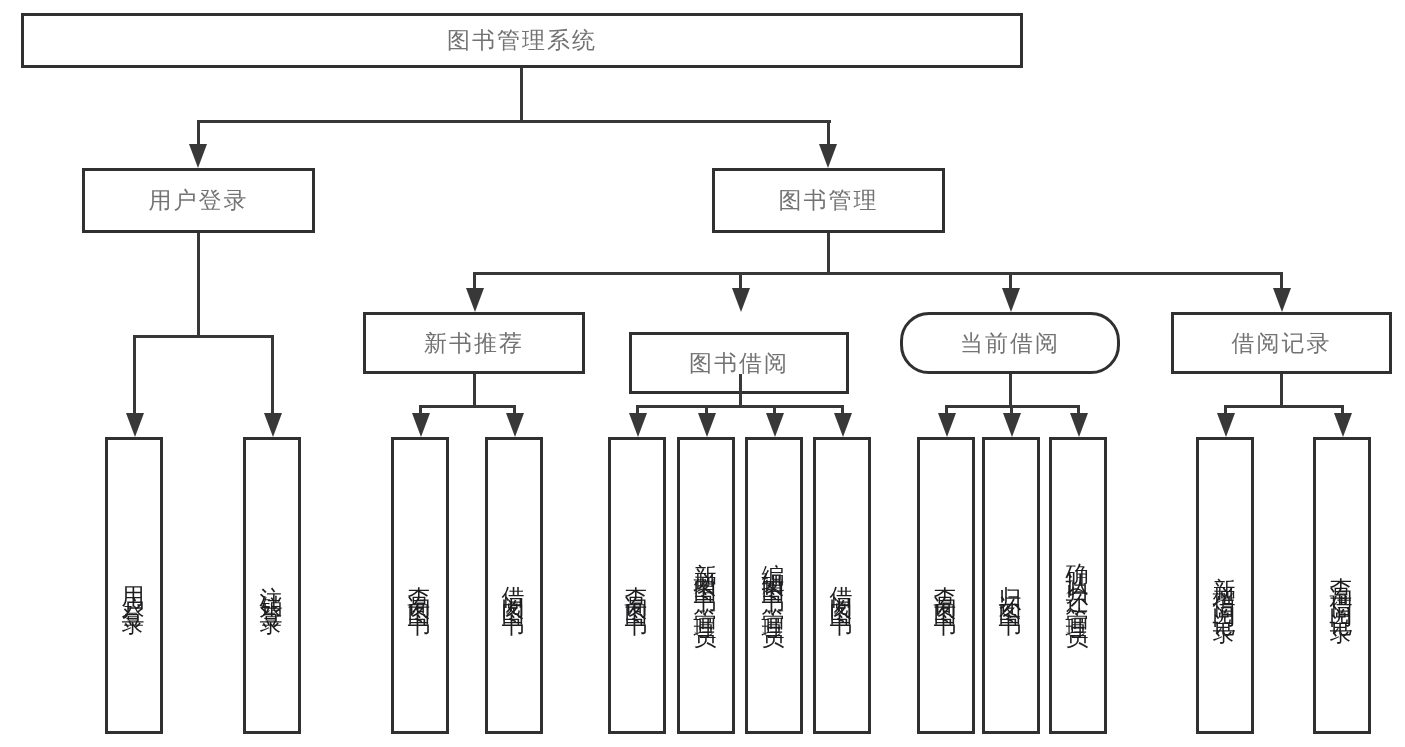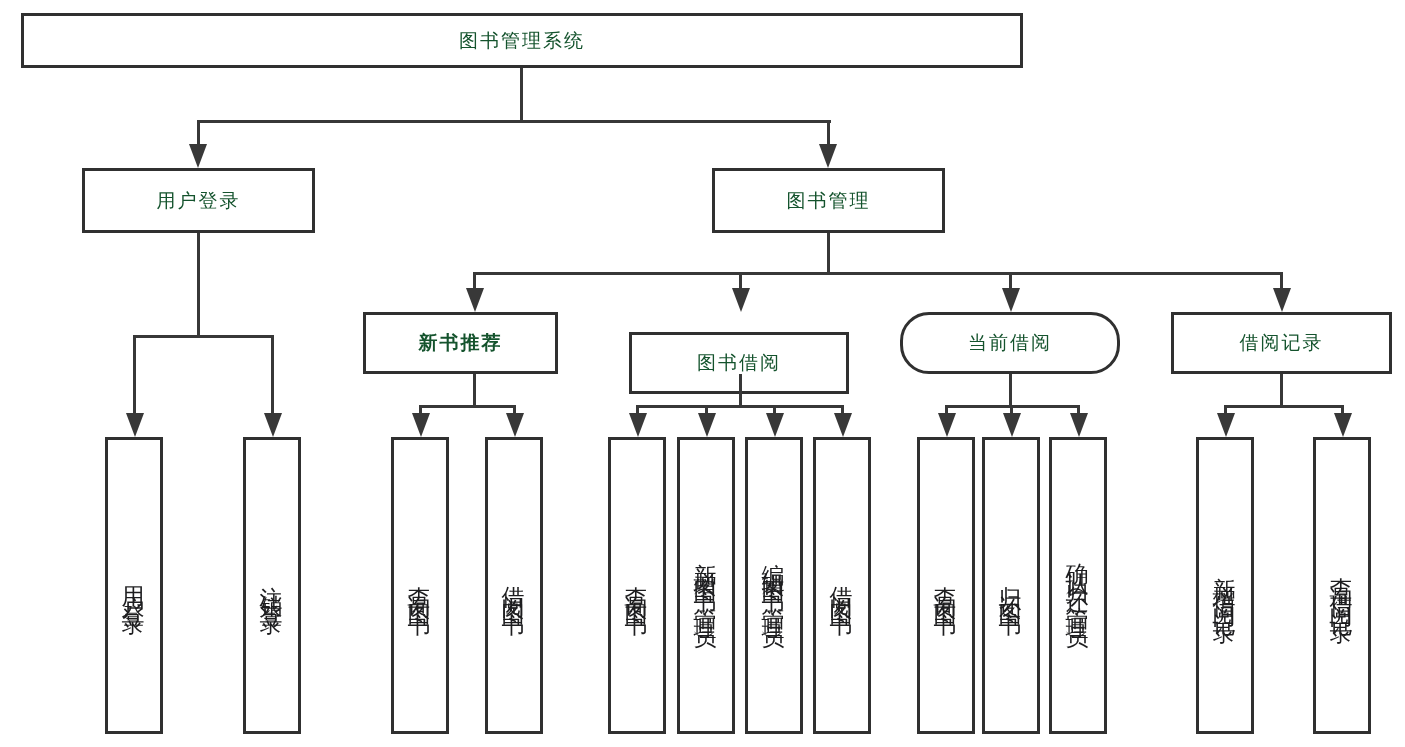--- a/index.html
+++ b/index.html
@@ -9,21 +9,21 @@
     background:#ffffff;
     font-family:"Liberation Sans","DejaVu Sans",sans-serif;
     overflow:hidden;
   }
   .hbox {
     position:absolute;
     box-sizing:border-box;
     border:3px solid #303030;
     background:#ffffff;
     display:flex; align-items:center; justify-content:center;
-    font-size:19px; color:#14532d; letter-spacing:2px;
+    font-size:23px; color:#737373; letter-spacing:2px;
     white-space:nowrap;
   }
   .vbox {
     position:absolute;
     box-sizing:border-box;
     top:437px; height:297px; width:58px;
     border:3px solid #303030;
     background:#ffffff;
     display:flex; align-items:center; justify-content:center;
     color:#1d1d1f;
@@ -76,21 +76,21 @@
   <div class="hline" style="left:473px;top:272px;width:810px;"></div>
   <div class="vline" style="left:473px;top:272px;height:20px;"></div>
   <div class="vline" style="left:739px;top:272px;height:20px;"></div>
   <div class="vline" style="left:1009px;top:272px;height:20px;"></div>
   <div class="vline" style="left:1280px;top:272px;height:20px;"></div>
   <div class="arrow" style="left:466px;top:288px;"></div>
   <div class="arrow" style="left:732px;top:288px;"></div>
   <div class="arrow" style="left:1002px;top:288px;"></div>
   <div class="arrow" style="left:1273px;top:288px;"></div>
 
-  <div class="hbox" style="left:363px;top:312px;width:195px;height:62px;font-weight:bold;">新书推荐</div>
+  <div class="hbox" style="left:363px;top:312px;width:222px;height:62px;">新书推荐</div>
   <div class="hbox" style="left:629px;top:332px;width:220px;height:62px;">图书借阅</div>
   <div class="hbox" style="left:900px;top:312px;width:220px;height:62px;border-radius:29px;">当前借阅</div>
   <div class="hbox" style="left:1171px;top:312px;width:221px;height:62px;">借阅记录</div>
 
   <div class="vline" style="left:473px;top:374px;height:33px;"></div>
   <div class="hline" style="left:419px;top:405px;width:97px;"></div>
   <div class="vline" style="left:419px;top:405px;height:12px;"></div>
   <div class="vline" style="left:513px;top:405px;height:12px;"></div>
   <div class="arrow" style="left:412px;top:413px;"></div>
   <div class="arrow" style="left:506px;top:413px;"></div>

